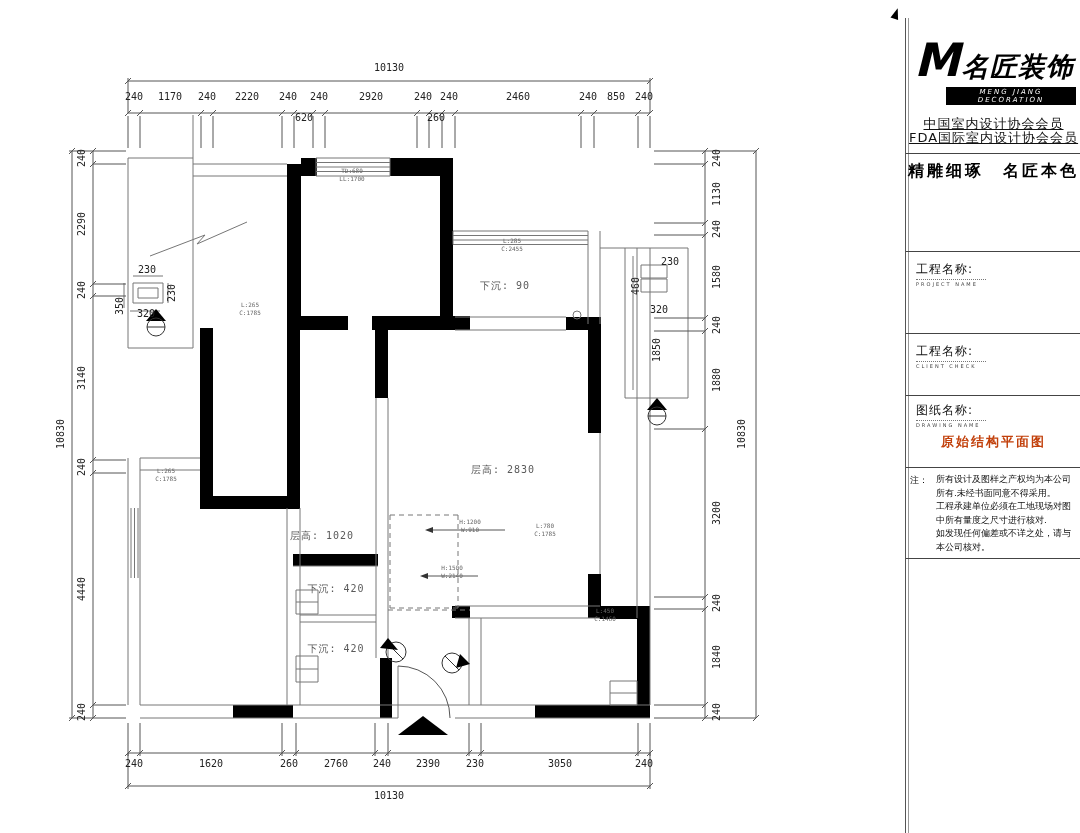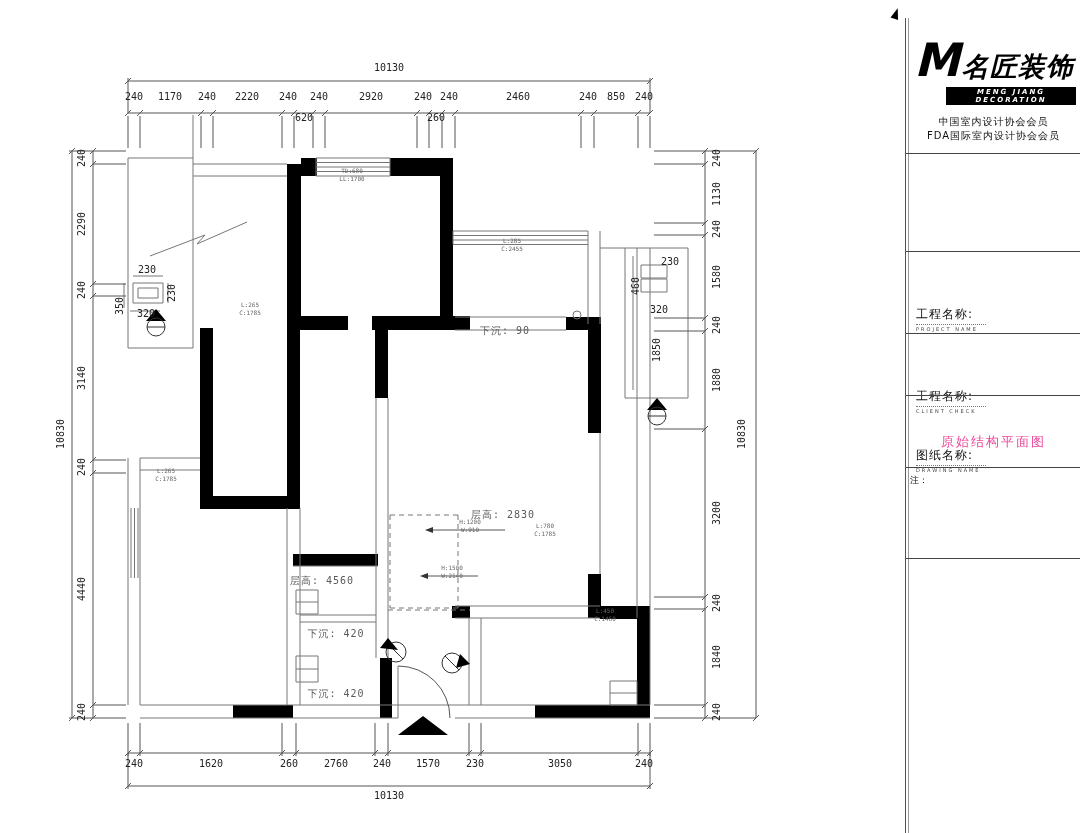--- a/index.html
+++ b/index.html
@@ -2,38 +2,38 @@
 <html><head>
 <meta charset="utf-8">
 <style>
   html,body{margin:0;padding:0;background:#fff;width:1080px;height:833px;overflow:hidden;}
   body{font-family:"DejaVu Sans",sans-serif;position:relative;}
   #stage{position:absolute;left:0;top:18px;width:1080px;height:833px;background:#fff;}
   svg{position:absolute;left:0;top:0;}
   
   .lb{position:absolute;transform:translate(-50%,-50%);font:10px "DejaVu Sans Mono",monospace;color:#222;white-space:nowrap;line-height:1;}
   .rot{transform:translate(-50%,-50%) rotate(-90deg);}
-  .room{position:absolute;transform:translate(-50%,-50%);font:10px "DejaVu Sans Mono",monospace;color:#5a5a5a;letter-spacing:1px;white-space:nowrap;margin-top:45px;}
+  .room{position:absolute;transform:translate(-50%,-50%);font:10px "DejaVu Sans Mono",monospace;color:#5a5a5a;letter-spacing:1px;white-space:nowrap;}
   .tiny{position:absolute;transform:translate(-50%,-50%);font:6px "DejaVu Sans Mono",monospace;color:#666;white-space:nowrap;line-height:1;}
   
   .titleblock{position:absolute;left:905px;top:0;width:175px;height:833px;border-left:1px solid #555;}
   .titleblock:before{content:"";position:absolute;left:2px;top:0;bottom:0;width:1px;background:#999;}
   .hline{position:absolute;left:0;width:175px;height:1px;background:#444;}
   .logo{position:absolute;left:12px;top:22px;width:160px;}
   .logo-row{white-space:nowrap;}
   .logo-m{display:inline-block;font-weight:900;font-size:46px;line-height:40px;transform:skewX(-14deg);letter-spacing:-2px;}
   .flame{display:inline-block;width:0;height:0;border-left:4px solid transparent;border-right:4px solid transparent;border-bottom:11px solid #000;transform:translate(-26px,-32px) rotate(18deg);position:absolute;}
   .logo-cn{font-weight:900;font-size:27px;letter-spacing:1px;font-style:italic;}
-  .logo-en-bar{margin-top:2px;margin-left:28px;background:#000;color:#fff;font-style:italic;font-weight:bold;font-size:7px;letter-spacing:2px;text-align:center;padding:1px 2px;width:126px;}
-  .member{position:absolute;left:0;width:175px;text-align:center;font-size:10px;color:#111;letter-spacing:1px;}
+  .logo-en-bar{margin-top:2px;margin-left:28px;background:#000;color:#fff;font-style:italic;font-weight:normal;font-size:7px;letter-spacing:2px;text-align:center;padding:1px 2px;width:126px;}
+  .member{position:absolute;left:0;width:175px;text-align:center;font-size:13px;color:#111;letter-spacing:1px;text-decoration:underline;}
   .slogan{position:absolute;left:0;top:143px;width:175px;text-align:center;font-weight:bold;font-size:16px;letter-spacing:3px;color:#000;white-space:nowrap;}
   .field{position:absolute;left:10px;}
-  .f-label{font-size:12px;color:#111;letter-spacing:1px;margin-top:45px;}
+  .f-label{font-size:12px;color:#111;letter-spacing:1px;}
   .f-sub{font-size:5px;letter-spacing:2px;color:#444;margin-top:1px;border-top:1px dotted #777;width:70px;padding-top:1px;}
-  .drawing-name{position:absolute;left:0;top:415px;width:175px;text-align:center;font-size:13px;color:#ec4899;letter-spacing:2px;}
+  .drawing-name{position:absolute;left:0;top:415px;width:175px;text-align:center;font-size:13px;color:#c2410c;letter-spacing:2px;font-weight:bold;}
   .notes{position:absolute;left:4px;top:455px;width:171px;font-size:9px;color:#111;}
   .note-label{position:absolute;left:0;top:1px;}
   .note-lines{margin-left:26px;line-height:13.5px;white-space:nowrap;overflow:visible;}
 </style>
 </head>
 <body>
 
 <div id="stage">
 
   <svg id="plan-svg" width="905" height="833" viewBox="0 0 905 833">
@@ -145,21 +145,21 @@
   <span class="lb" style="left:518px;top:79px">2460</span>
   <span class="lb" style="left:588px;top:79px">240</span>
   <span class="lb" style="left:616px;top:79px">850</span>
   <span class="lb" style="left:644px;top:79px">240</span>
 
   <span class="lb" style="left:134px;top:746px">240</span>
   <span class="lb" style="left:211px;top:746px">1620</span>
   <span class="lb" style="left:289px;top:746px">260</span>
   <span class="lb" style="left:336px;top:746px">2760</span>
   <span class="lb" style="left:382px;top:746px">240</span>
-  <span class="lb" style="left:428px;top:746px">1570</span>
+  <span class="lb" style="left:428px;top:746px">2390</span>
   <span class="lb" style="left:475px;top:746px">230</span>
   <span class="lb" style="left:560px;top:746px">3050</span>
   <span class="lb" style="left:644px;top:746px">240</span>
   <span class="lb" style="left:389px;top:778px">10130</span>
 
   <span class="lb rot" style="left:82px;top:140px">240</span>
   <span class="lb rot" style="left:82px;top:206px">2290</span>
   <span class="lb rot" style="left:82px;top:272px">240</span>
   <span class="lb rot" style="left:82px;top:360px">3140</span>
   <span class="lb rot" style="left:82px;top:449px">240</span>
@@ -184,21 +184,21 @@
   <span class="lb rot" style="left:120px;top:288px">350</span>
   <span class="lb" style="left:146px;top:296px">320</span>
 
   <span class="lb" style="left:670px;top:244px">230</span>
   <span class="lb rot" style="left:636px;top:268px">460</span>
   <span class="lb" style="left:659px;top:292px">320</span>
   <span class="lb rot" style="left:657px;top:332px">1850</span>
 
   <span class="room" style="left:505px;top:268px">下沉: 90</span>
   <span class="room" style="left:503px;top:452px">层高: 2830</span>
-  <span class="room" style="left:322px;top:518px">层高: 4560</span>
+  <span class="room" style="left:322px;top:518px">层高: 1020</span>
   <span class="room" style="left:336px;top:571px">下沉: 420</span>
   <span class="room" style="left:336px;top:631px">下沉: 420</span>
   <span class="tiny" style="left:352px;top:153px">TD:680</span>
   <span class="tiny" style="left:352px;top:161px">LL:1700</span>
 
   <span class="tiny" style="left:512px;top:223px">L:285</span>
   <span class="tiny" style="left:512px;top:231px">C:2455</span>
   <span class="tiny" style="left:250px;top:287px">L:265</span>
   <span class="tiny" style="left:250px;top:295px">C:1785</span>
   <span class="tiny" style="left:166px;top:453px">L:265</span>
@@ -216,35 +216,44 @@
   <div class="titleblock">
     <div class="logo">
       <div class="logo-row">
         <span class="flame"></span><span class="logo-m">M</span><span class="logo-cn">名匠装饰</span>
       </div>
       <div class="logo-en-bar"><span>MENG JIANG DECORATION</span></div>
     </div>
     <div class="member" style="top:97px">中国室内设计协会会员</div>
     <div class="member" style="top:111px">FDA国际室内设计协会会员</div>
     <div class="hline" style="top:135px"></div>
+    <div class="slogan">精雕细琢　名匠本色</div>
     <div class="hline" style="top:233px"></div>
     <div class="field" style="top:243px">
       <div class="f-label">工程名称:</div>
       <div class="f-sub">PROJECT NAME</div>
     </div>
     <div class="hline" style="top:315px"></div>
     <div class="field" style="top:325px">
       <div class="f-label">工程名称:</div>
       <div class="f-sub">CLIENT CHECK</div>
     </div>
     <div class="hline" style="top:377px"></div>
     <div class="field" style="top:384px">
       <div class="f-label">图纸名称:</div>
       <div class="f-sub">DRAWING NAME</div>
     </div>
     <div class="drawing-name">原始结构平面图</div>
     <div class="hline" style="top:449px"></div>
     <div class="notes">
       <span class="note-label">注：</span>
+      <div class="note-lines">
+        <div>所有设计及图样之产权均为本公司</div>
+        <div>所有.未经书面同意不得采用。</div>
+        <div>工程承建单位必须在工地现场对图</div>
+        <div>中所有量度之尺寸进行核对.</div>
+        <div>如发现任何偏差或不详之处，请与</div>
+        <div>本公司核对。</div>
+      </div>
     </div>
     <div class="hline" style="top:540px"></div>
   </div>
 </div>
 
 </body></html>

